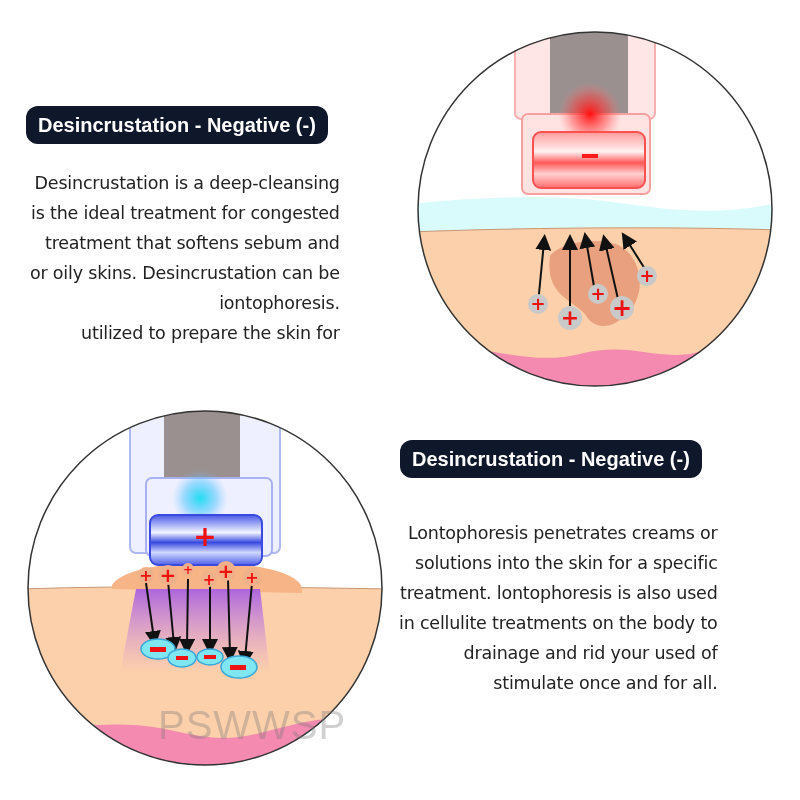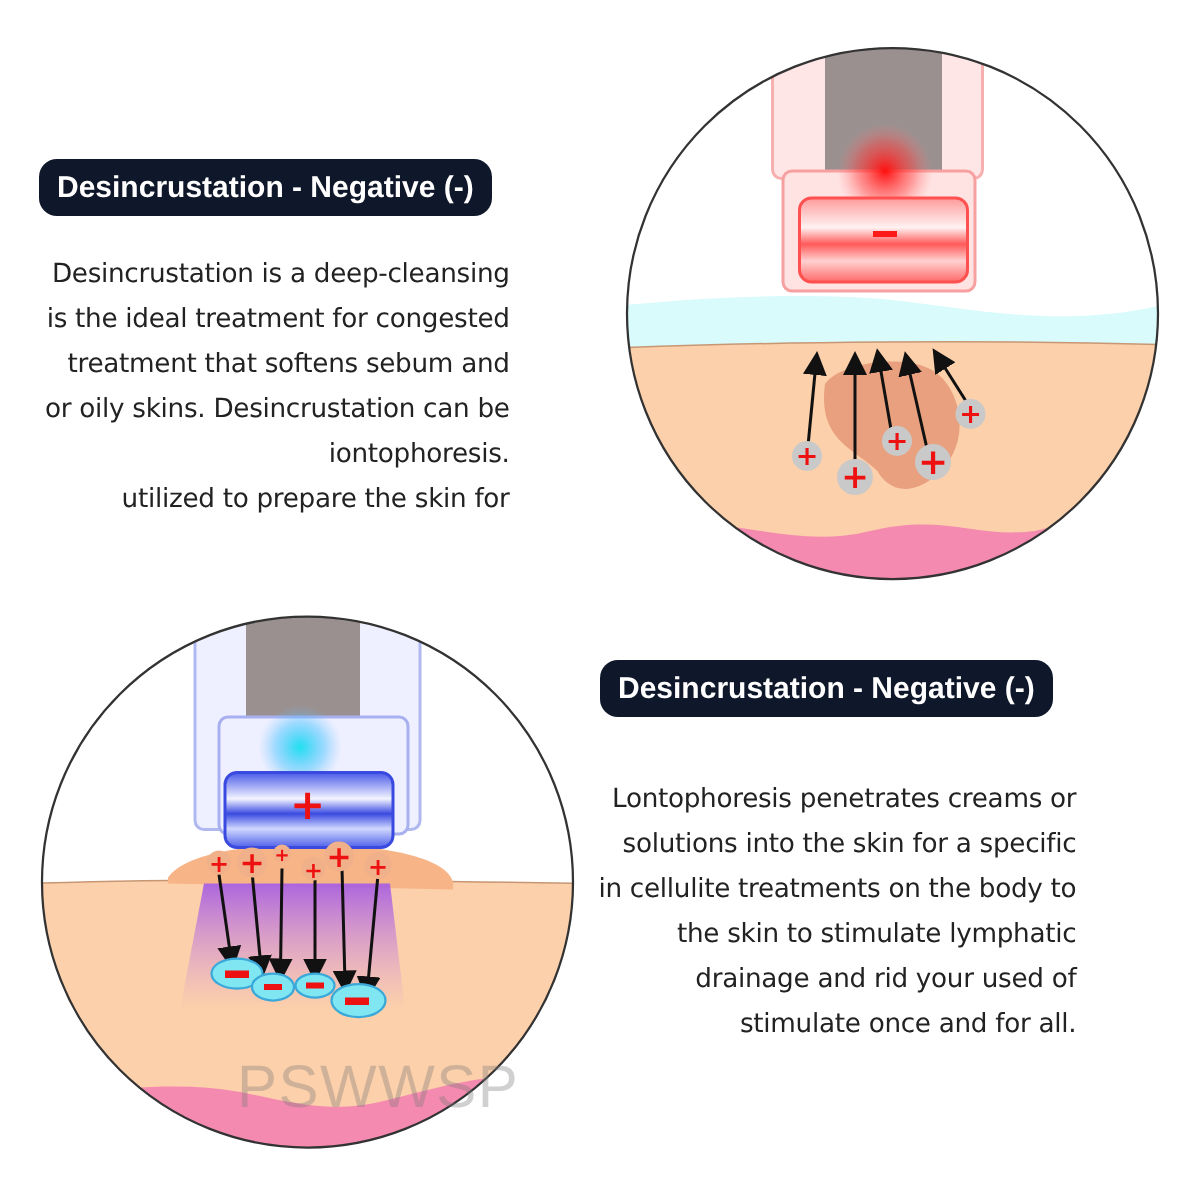--- a/index.html
+++ b/index.html
@@ -93,22 +93,22 @@
         <text x="237" y="258" text-anchor="middle" font-size="18" font-weight="bold" fill="#ee1111" font-family="DejaVu Sans, sans-serif">+</text>
     </g>
   </g>
   <circle cx="185" cy="185" r="177" fill="none" stroke="#333" stroke-width="1.5"></circle>
 </svg>
 
 <div class="pill" style="left:400px; top:440px;">Desincrustation - Negative (-)</div>
 <div class="para" style="left:399px; top:506px;margin-top:12px;">
   <span>Lontophoresis penetrates creams or</span>
   <span>solutions into the skin for a specific</span>
+  <span>treatment. lontophoresis is also used</span>
   <span>in cellulite treatments on the body to</span>
-  <span>the skin to stimulate lymphatic</span>
   <span>drainage and rid your used of</span>
   <span>stimulate once and for all.</span>
 </div>
 
 <svg width="370" height="370" viewBox="0 0 370 370" style="left:20px; top:403px;">
   <defs>
     <clipPath id="c2">
         <circle cx="185" cy="185" r="177"></circle>
       </clipPath>
     <radialGradient id="blueglow" cx="50%" cy="50%" r="50%">

